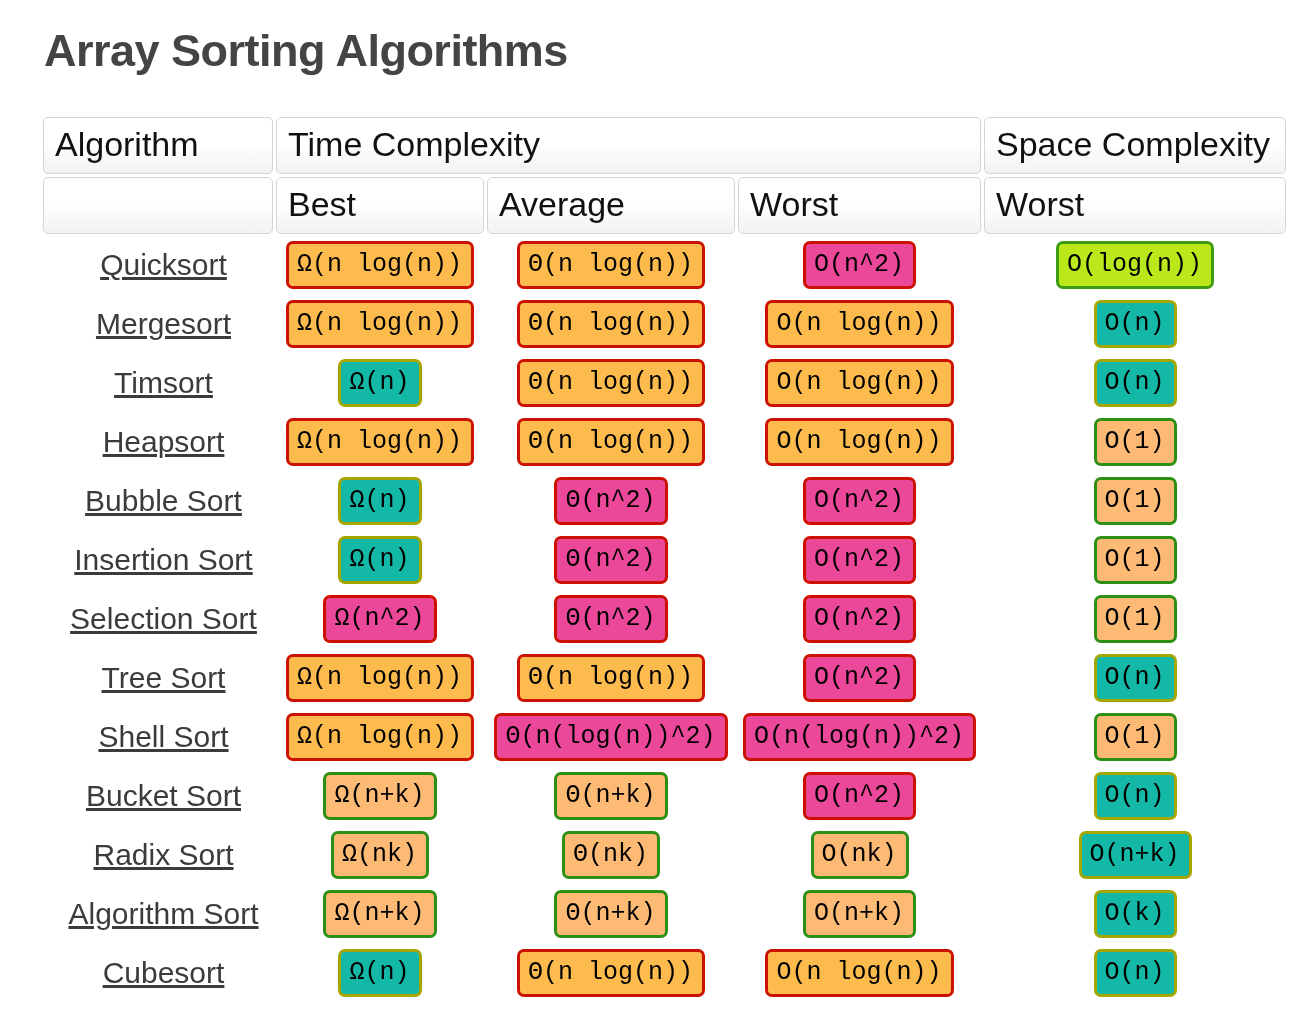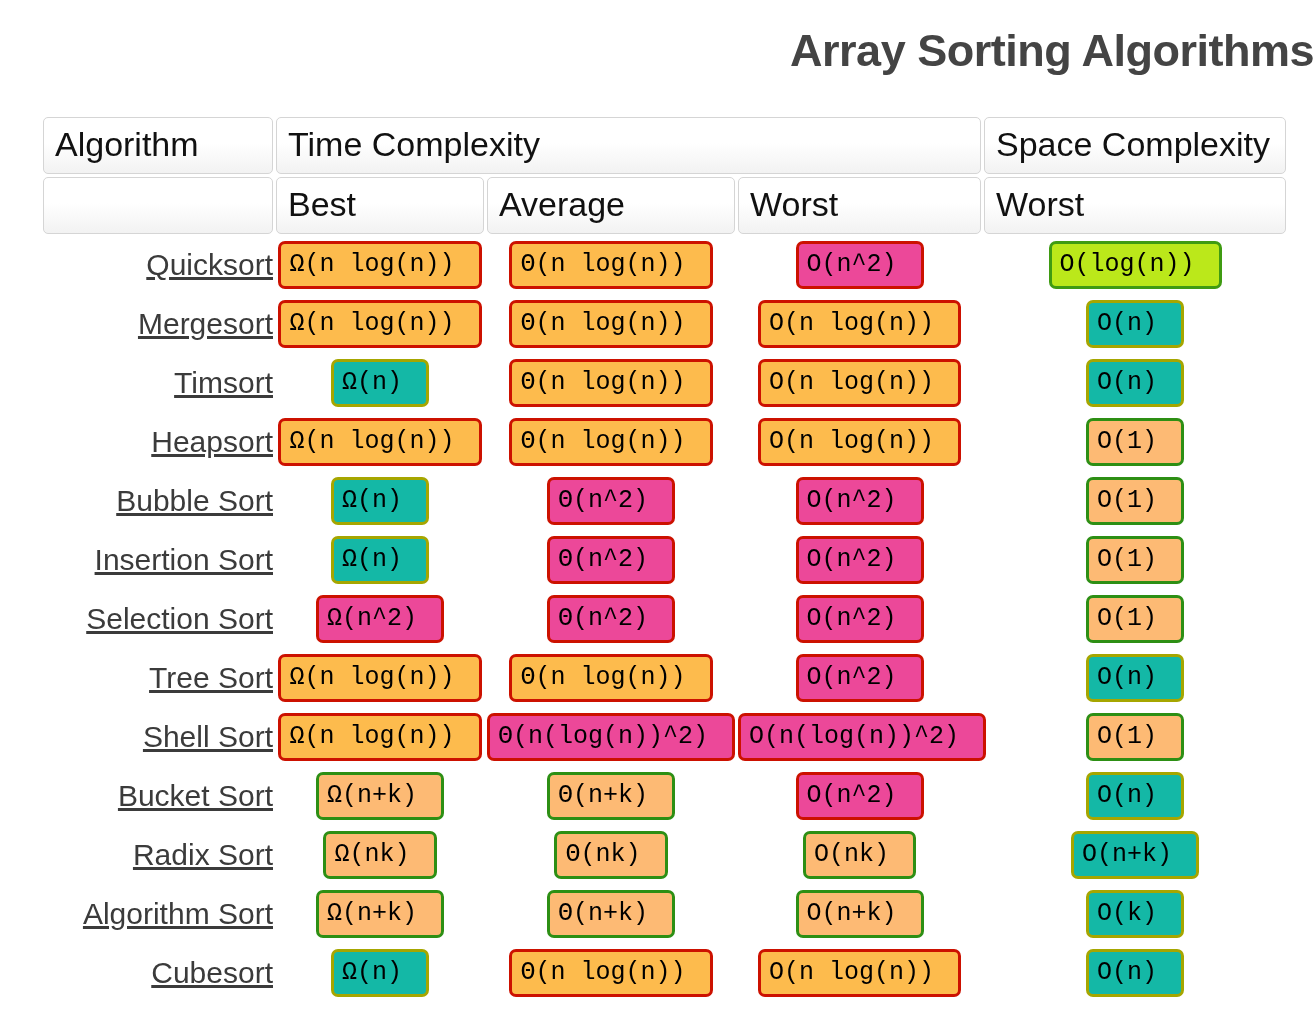--- a/index.html
+++ b/index.html
@@ -18,30 +18,31 @@
 
   .page {
     width: 1314px;
     height: 1024px;
     position: relative;
     box-sizing: border-box;
   }
 
   
   .page-title {
-    text-align: right;
+    text-align: left;
     font-family: "Liberation Sans", sans-serif;
     font-size: 45px;
     font-weight: bold;
     color: #444444;
     letter-spacing: -0.5px;
     margin: 0;
     padding-top: 24px;
     padding-bottom: 0;
     line-height: 1.2;
+    padding-left: 44px;
   }
 
   
   .table-wrap {
     margin: 0 auto;
     padding: 0 40px;
     box-sizing: border-box;
     width: 1314px;
     margin-top: 36px;
   }
@@ -79,21 +80,21 @@
   col.c-avg    { width: 248px; }
   col.c-worst  { width: 243px; }
   col.c-space  { width: 302px; }
 
   
   td.algo-cell {
     padding: 3px 0 3px 11px;
     vertical-align: middle;
     height: 56px;
     box-sizing: border-box;
-    text-align: right;
+    text-align: center;
   }
   a.algo-link {
     font-family: "Liberation Sans", sans-serif;
     font-size: 30px;
     color: #3b3b3b;
     text-decoration: underline;
     white-space: nowrap;
     cursor: pointer;
   }
 
@@ -104,21 +105,21 @@
     height: 56px;
     box-sizing: border-box;
   }
 
   
   .badge {
     display: inline-block;
     font-family: "Liberation Mono", "DejaVu Sans Mono", monospace;
     font-size: 25px;
     line-height: 1;
-    padding: 8px 24px 9px 8px;
+    padding: 8px 9px 9px 8px;
     border-radius: 7px;
     border-width: 3px;
     border-style: solid;
     color: #000000;
     white-space: nowrap;
     box-sizing: border-box;
     letter-spacing: 0px;
   }
 
   .badge.excellent {

